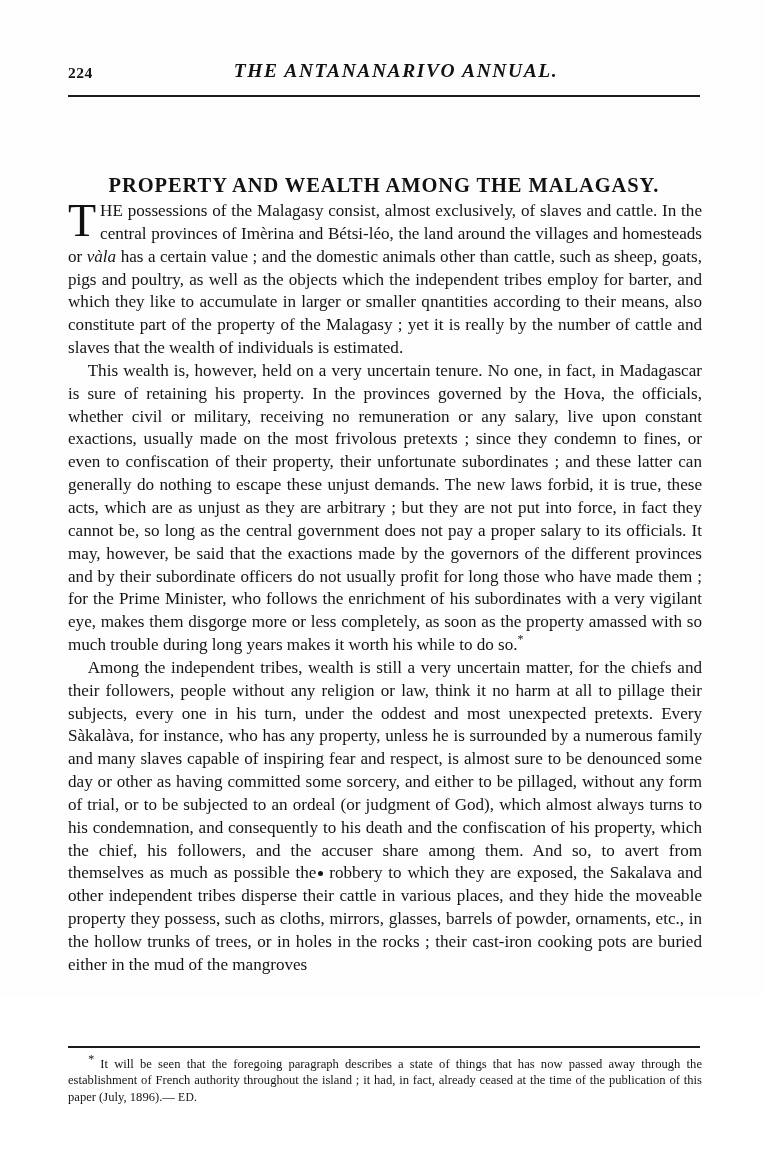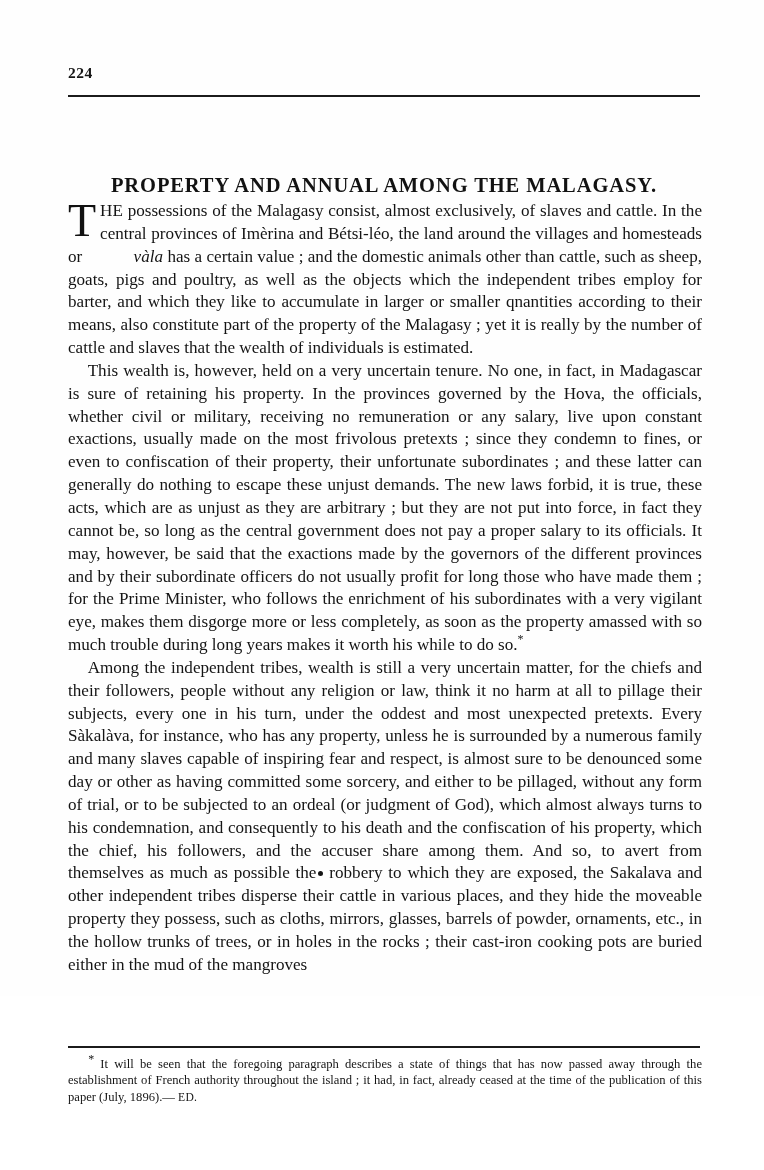--- a/index.html
+++ b/index.html
@@ -100,21 +100,21 @@
   }
   .dropcap {
     float: left;
     font-size: 46px;
     line-height: 38px;
     padding: 1px 4px 0 0;
     margin-top: 1px;
     font-weight: 400;
     color: #111111;
   }
-  .body-col i { font-style: italic; margin-left: 47px; }
+  .body-col i { font-style: italic; }
   .fnmark {
     font-size: 12px;
     vertical-align: super;
     line-height: 0;
   }
   .inkblot {
     display: inline-block;
     width: 5px;
     height: 5px;
     border-radius: 50%;
@@ -145,25 +145,26 @@
     margin-top: 40px;
   }
 </style>
 </head>
 <body>
 
 <div class="page">
 
   <div class="running-head">
     <span class="folio">224</span>
+    <span class="head-title">THE ANTANANARIVO ANNUAL.</span>
   </div>
 
   <div class="rule rule-head"></div>
 
-  <h1 class="article-title">PROPERTY AND ANNUAL AMONG THE MALAGASY.</h1>
+  <h1 class="article-title">PROPERTY AND WEALTH AMONG THE MALAGASY.</h1>
 
   <div class="body-col">
 
     <p class="first"><span class="dropcap">T</span><span>HE possessions of the Malagasy consist, almost exclusively, of slaves and cattle. In the central provinces of Imèrina and Bétsi-léo, the land around the villages and homesteads or </span><i>vàla</i><span> has a certain value ; and the domestic animals other than cattle, such as sheep, goats, pigs and poultry, as well as the objects which the independent tribes employ for barter, and which they like to accumulate in larger or smaller qnantities according to their means, also constitute part of the property of the Malagasy ; yet it is really by the number of cattle and slaves that the wealth of individuals is estimated.</span></p>
 
     <p><span>This wealth is, however, held on a very uncertain tenure. No one, in fact, in Madagascar is sure of retaining his property. In the provinces governed by the Hova, the officials, whether civil or military, receiving no remuneration or any salary, live upon constant exactions, usually made on the most frivolous pretexts ; since they condemn to fines, or even to confiscation of their property, their unfortunate subordinates ; and these latter can generally do nothing to escape these unjust demands. The new laws forbid, it is true, these acts, which are as unjust as they are arbitrary ; but they are not put into force, in fact they cannot be, so long as the central government does not pay a proper salary to its officials. It may, however, be said that the exactions made by the governors of the different provinces and by their subordinate officers do not usually profit for long those who have made them ; for the Prime Minister, who follows the enrichment of his subordinates with a very vigilant eye, makes them disgorge more or less completely, as soon as the property amassed with so much trouble during long years makes it worth his while to do so.</span><span class="fnmark">*</span></p>
 
     <p><span>Among the independent tribes, wealth is still a very uncertain matter, for the chiefs and their followers, people without any religion or law, think it no harm at all to pillage their subjects, every one in his turn, under the oddest and most unexpected pretexts. Every Sàkalàva, for instance, who has any property, unless he is surrounded by a numerous family and many slaves capable of inspiring fear and respect, is almost sure to be denounced some day or other as having committed some sorcery, and either to be pillaged, without any form of trial, or to be subjected to an ordeal (or judgment of God), which almost always turns to his condemnation, and consequently to his death and the confiscation of his property, which the chief, his followers, and the accuser share among them. And so, to avert from themselves as much as possible the</span><span class="inkblot"></span> <span>robbery to which they are exposed, the Sakalava and other independent tribes disperse their cattle in various places, and they hide the moveable property they possess, such as cloths, mirrors, glasses, barrels of powder, ornaments, etc., in the hollow trunks of trees, or in holes in the rocks ; their cast-iron cooking pots are buried either in the mud of the mangroves</span></p>
 
   </div>

